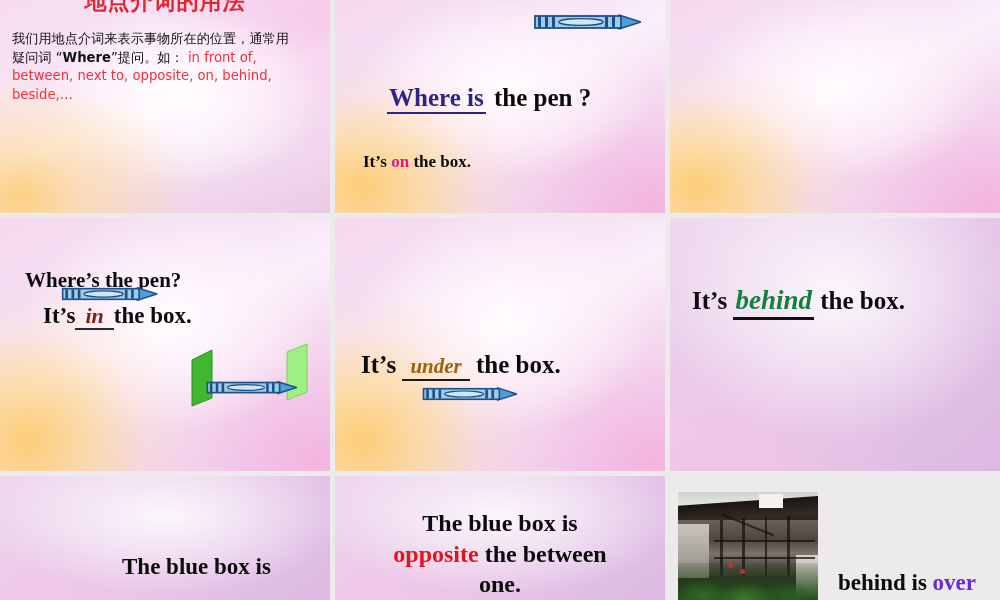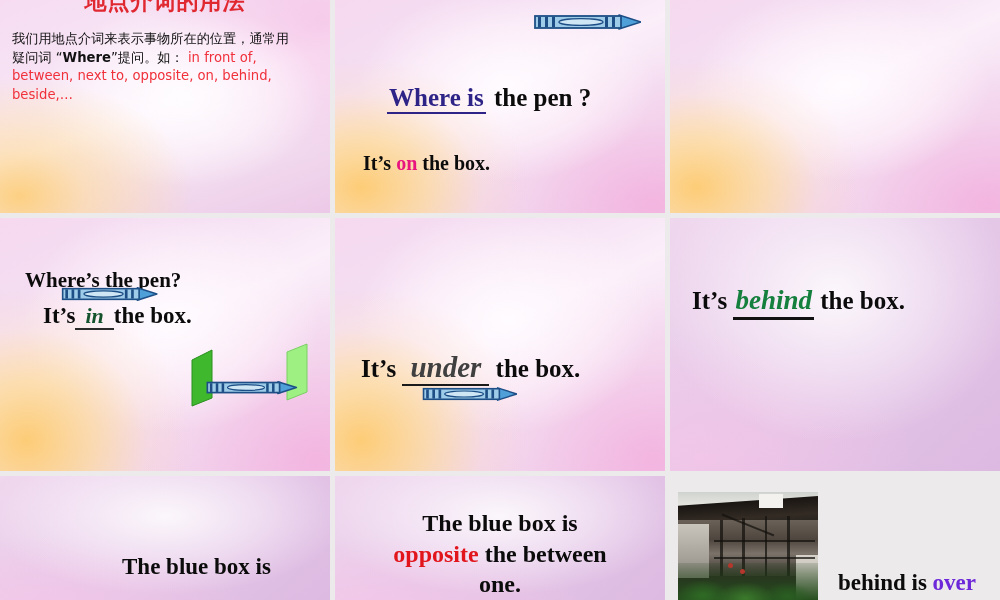--- a/index.html
+++ b/index.html
@@ -144,41 +144,41 @@
   }
   .q-where .hl {
     color: #2e2487;
     border-bottom: 2.5px solid #2e2487;
     padding: 0 2px 1px 2px;
     margin-right: 2px;
   }
   .a-on {
     left: 28px;
     top: 152px;
-    font-size: 20px;
+    font-size: 17px;
   }
   .hl-pink { color: #e8157f; }
 
   .s4-q { left: 25px; top: 268px; font-size: 21px; }
   .s4-a { left: 43px; top: 303px; font-size: 23px; }
   .blank-in {
-    color: #14532d;
+    color: #7f1d1d;
     font-style: italic;
     border-bottom: 2px solid #2a2a2a;
     padding: 0 10px;
     font-size: 22px;
   }
 
   .s5-a { left: 361px; top: 351px; font-size: 25px; }
   .blank-under {
-    color: #404040;
+    color: #a16207;
     font-style: italic;
     border-bottom: 2.5px solid #1a1a1a;
     padding: 0 8px 1px 8px;
-    font-size: 29px;
+    font-size: 21px;
   }
 
   .s6-a { left: 692px; top: 285px; font-size: 25px; }
   .behind-word {
     color: #15803d;
     font-style: italic;
     border-bottom: 3px solid #111;
     padding: 0 2px 2px 2px;
     font-size: 27px;
   }

